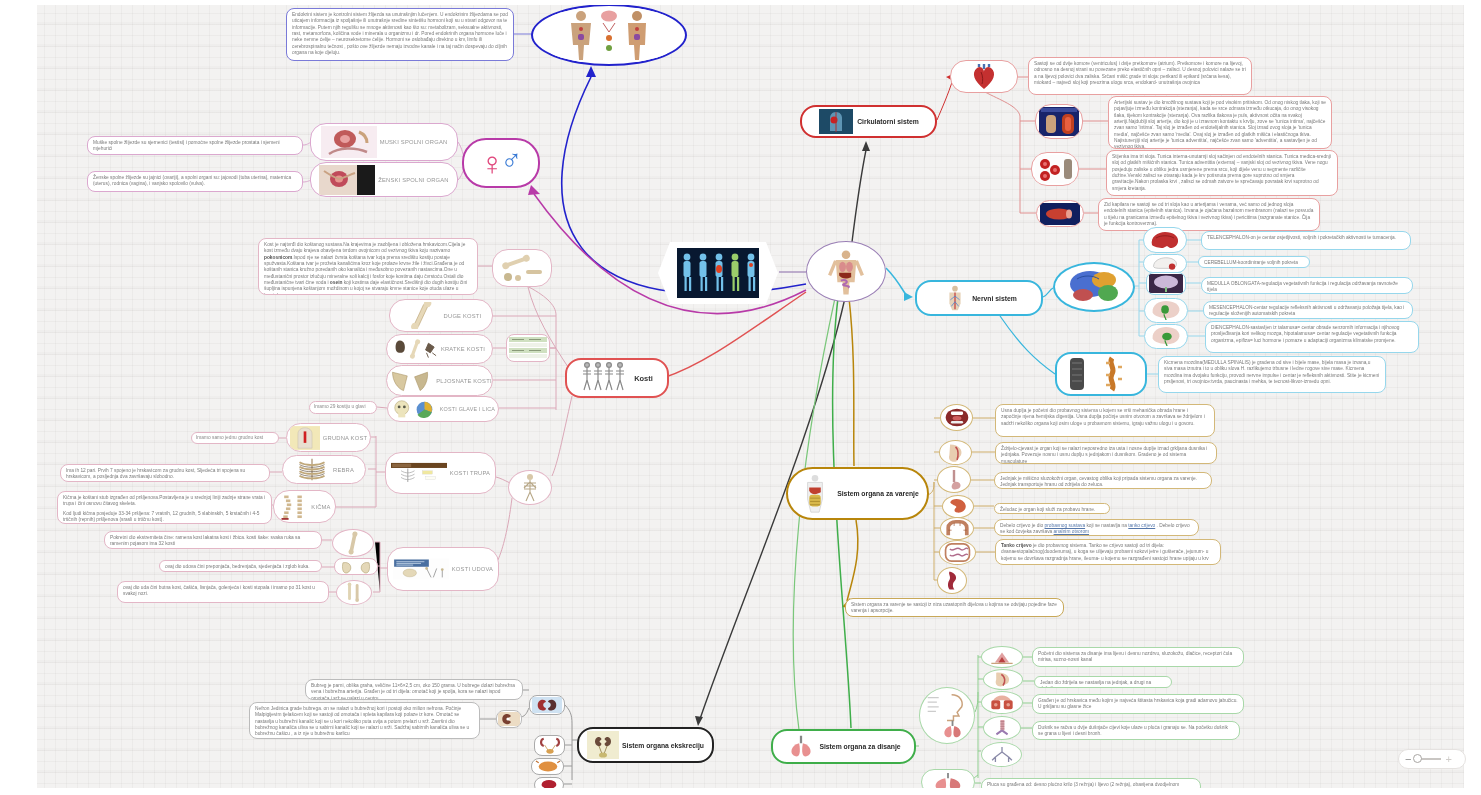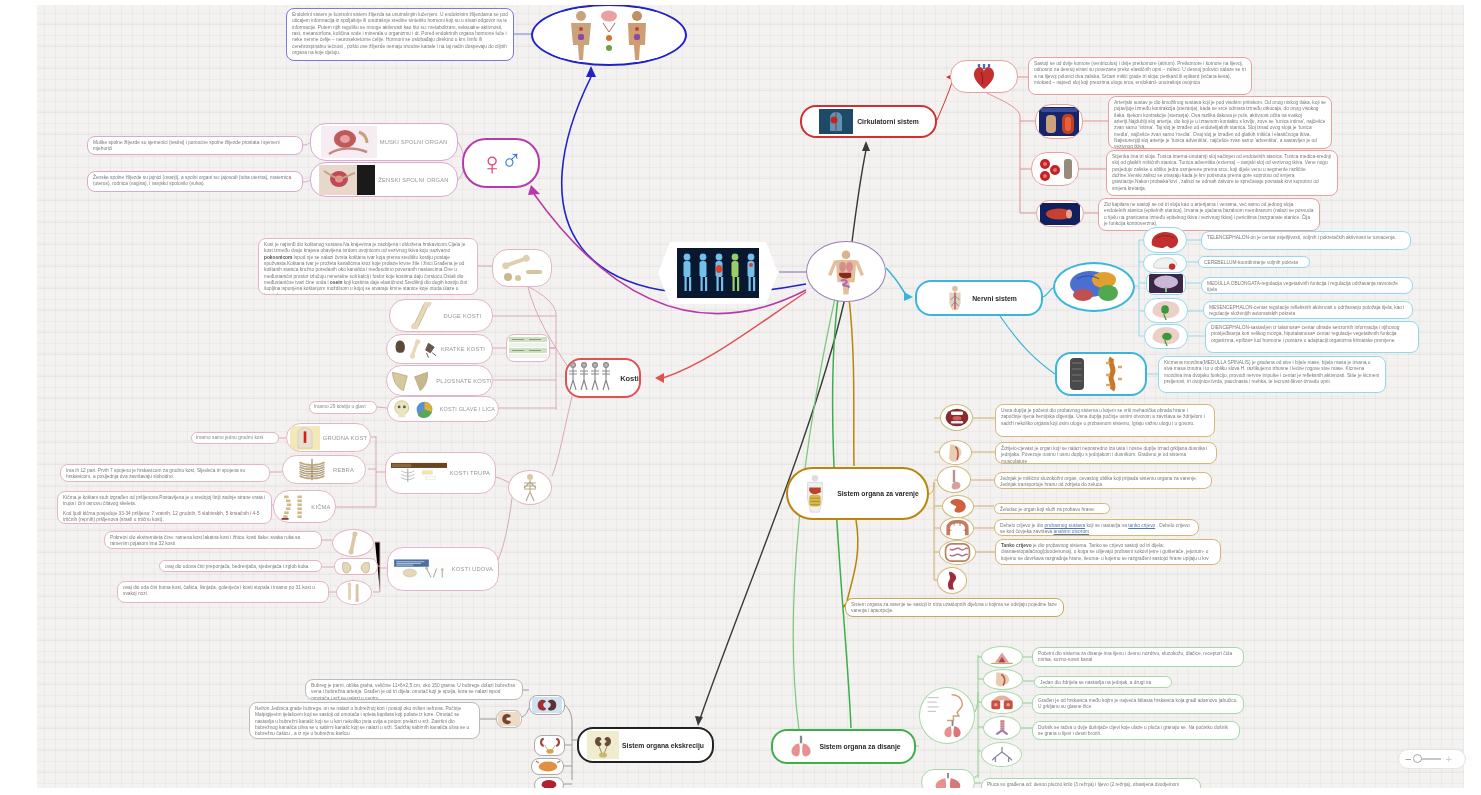--- a/index.html
+++ b/index.html
@@ -349,21 +349,21 @@
     <g transform="rotate(-20 20 10)">
         <rect x="10" y="8" width="20" height="4" rx="2" fill="#e0d0b0"></rect>
         <circle cx="9" cy="10" r="3.4" fill="#e0d0b0"></circle>
         <circle cx="31" cy="10" r="3.4" fill="#e0d0b0"></circle>
       </g>
     <rect x="30" y="18" width="16" height="4" rx="2" fill="#d6c4a0"></rect>
     <circle cx="12" cy="25" r="4" fill="#c8b890"></circle>
       <circle cx="22" cy="26" r="3" fill="#d6c4a0"></circle>
   </svg>
 </div>
-<div class="node" style="left:565px;top:358px;width:76px;height:40px;border-color:#e05252;border-width:2px;gap:9px;">
+<div class="node" style="left:565px;top:358px;width:104px;height:40px;border-color:#e05252;border-width:2px;gap:9px;">
   <svg class="img" width="44" height="34" viewBox="0 0 44 34">
     <g stroke="#8a8a8a" stroke-width="1.2" fill="none">
       <g>
           <circle cx="6" cy="4" r="2.4" fill="#b8b8b8"></circle>
           <path d="M6,7 v12 M2,10 h8 M2,13 h8 M6,19 l-3,10 M6,19 l3,10"></path>
         </g>
       <g>
           <circle cx="17" cy="4" r="2.4" fill="#b8b8b8"></circle>
           <path d="M17,7 v12 M13,10 h8 M13,13 h8 M17,19 l-3,10 M17,19 l3,10"></path>
         </g>

